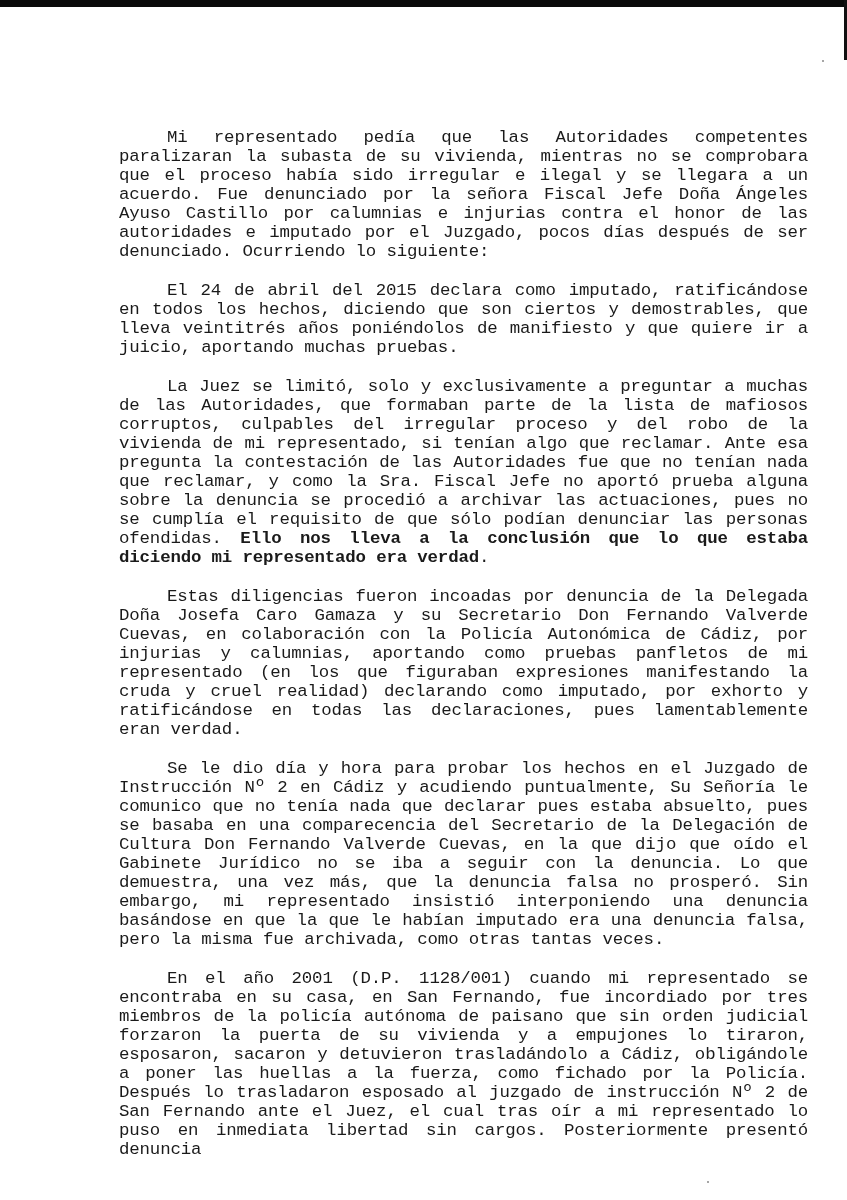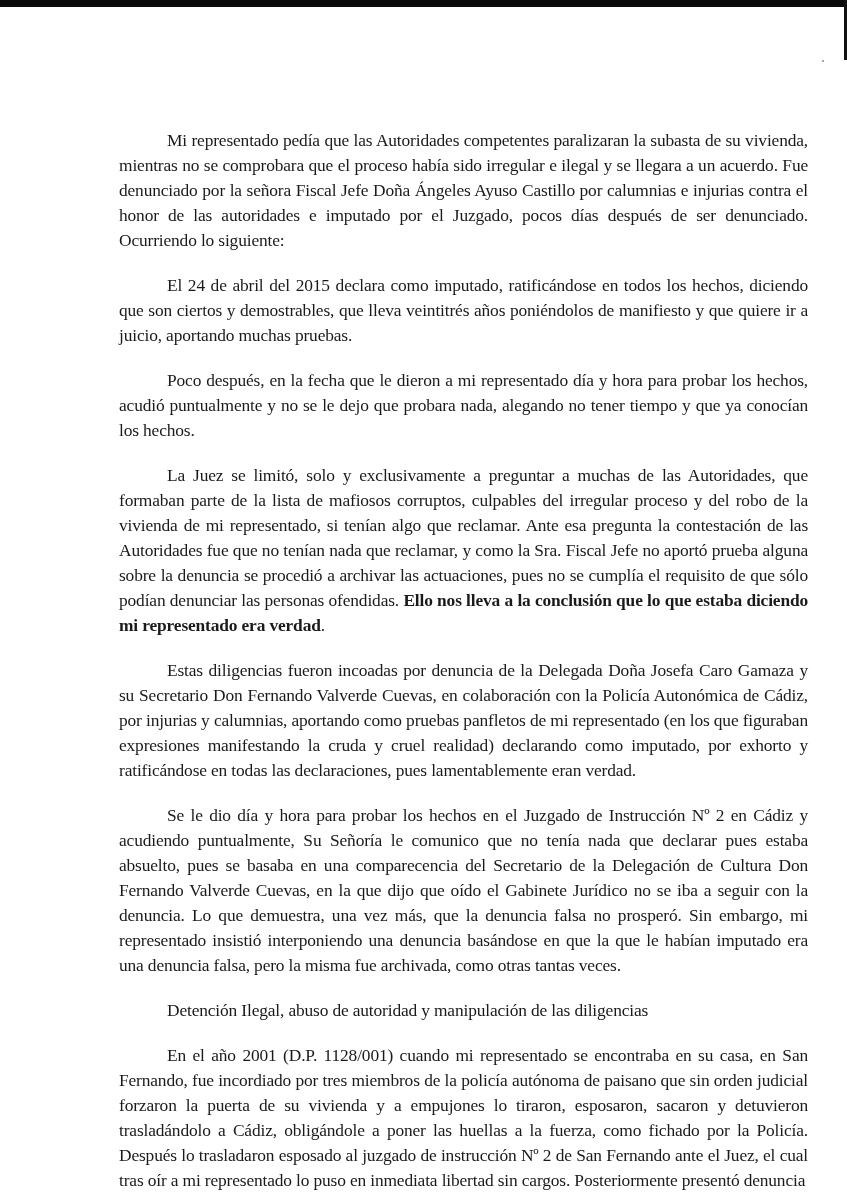--- a/index.html
+++ b/index.html
@@ -37,40 +37,39 @@
   }
   .page {
     position: absolute;
     left: 119px;
     top: 128px;
     width: 689px;
   }
   p {
     margin: 0 0 20px 0;
     font-size: 17.4px;
-    line-height: 25px;
+    line-height: 19px;
     text-align: justify;
     text-indent: 48px;
     letter-spacing: -0.15px;
+    font-family: Liberation Mono, monospace;
   }
   p.heading {
     text-align: left;
   }
   b { font-weight: bold; }
 </style>
 </head>
 <body>
 
 <div class="scan-top-edge"></div>
 <div class="scan-right-edge"></div>
 <div class="scan-speck" style="left:822px;top:60px;"></div>
 <div class="scan-speck" style="left:707px;top:1181px;"></div>
 
 <div class="page">
   <p>Mi representado pedía que las Autoridades competentes paralizaran la subasta de su vivienda, mientras no se comprobara que el proceso había sido irregular e ilegal y se llegara a un acuerdo. Fue denunciado por la señora Fiscal Jefe Doña Ángeles Ayuso Castillo por calumnias e injurias contra el honor de las autoridades e imputado por el Juzgado, pocos días después de ser denunciado. Ocurriendo lo siguiente:</p>
   <p>El 24 de abril del 2015 declara como imputado, ratificándose en todos los hechos, diciendo que son ciertos y demostrables, que lleva veintitrés años poniéndolos de manifiesto y que quiere ir a juicio, aportando muchas pruebas.</p>
-  <p>Poco después, en la fecha que le dieron a mi representado día y hora para probar los hechos, acudió puntualmente y no se le dejo que probara nada, alegando no tener tiempo y que ya conocían los hechos.</p>
   <p><span>La Juez se limitó, solo y exclusivamente a preguntar a muchas de las Autoridades, que formaban parte de la lista de mafiosos corruptos, culpables del irregular proceso y del robo de la vivienda de mi representado, si tenían algo que reclamar. Ante esa pregunta la contestación de las Autoridades fue que no tenían nada que reclamar, y como la Sra. Fiscal Jefe no aportó prueba alguna sobre la denuncia se procedió a archivar las actuaciones, pues no se cumplía el requisito de que sólo podían denunciar las personas ofendidas. </span><b>Ello nos lleva a la conclusión que lo que estaba diciendo mi representado era verdad</b><span>.</span></p>
   <p>Estas diligencias fueron incoadas por denuncia de la Delegada Doña Josefa Caro Gamaza y su Secretario Don Fernando Valverde Cuevas, en colaboración con la Policía Autonómica de Cádiz, por injurias y calumnias, aportando como pruebas panfletos de mi representado (en los que figuraban expresiones manifestando la cruda y cruel realidad) declarando como imputado, por exhorto y ratificándose en todas las declaraciones, pues lamentablemente eran verdad.</p>
   <p>Se le dio día y hora para probar los hechos en el Juzgado de Instrucción Nº 2 en Cádiz y acudiendo puntualmente, Su Señoría le comunico que no tenía nada que declarar pues estaba absuelto, pues se basaba en una comparecencia del Secretario de la Delegación de Cultura Don Fernando Valverde Cuevas, en la que dijo que oído el Gabinete Jurídico no se iba a seguir con la denuncia. Lo que demuestra, una vez más, que la denuncia falsa no prosperó. Sin embargo, mi representado insistió interponiendo una denuncia basándose en que la que le habían imputado era una denuncia falsa, pero la misma fue archivada, como otras tantas veces.</p>
-  <p class="heading">Detención Ilegal, abuso de autoridad y manipulación de las diligencias</p>
   <p>En el año 2001 (D.P. 1128/001) cuando mi representado se encontraba en su casa, en San Fernando, fue incordiado por tres miembros de la policía autónoma de paisano que sin orden judicial forzaron la puerta de su vivienda y a empujones lo tiraron, esposaron, sacaron y detuvieron trasladándolo a Cádiz, obligándole a poner las huellas a la fuerza, como fichado por la Policía. Después lo trasladaron esposado al juzgado de instrucción Nº 2 de San Fernando ante el Juez, el cual tras oír a mi representado lo puso en inmediata libertad sin cargos. Posteriormente presentó denuncia</p>
 </div>
 
 </body></html>

